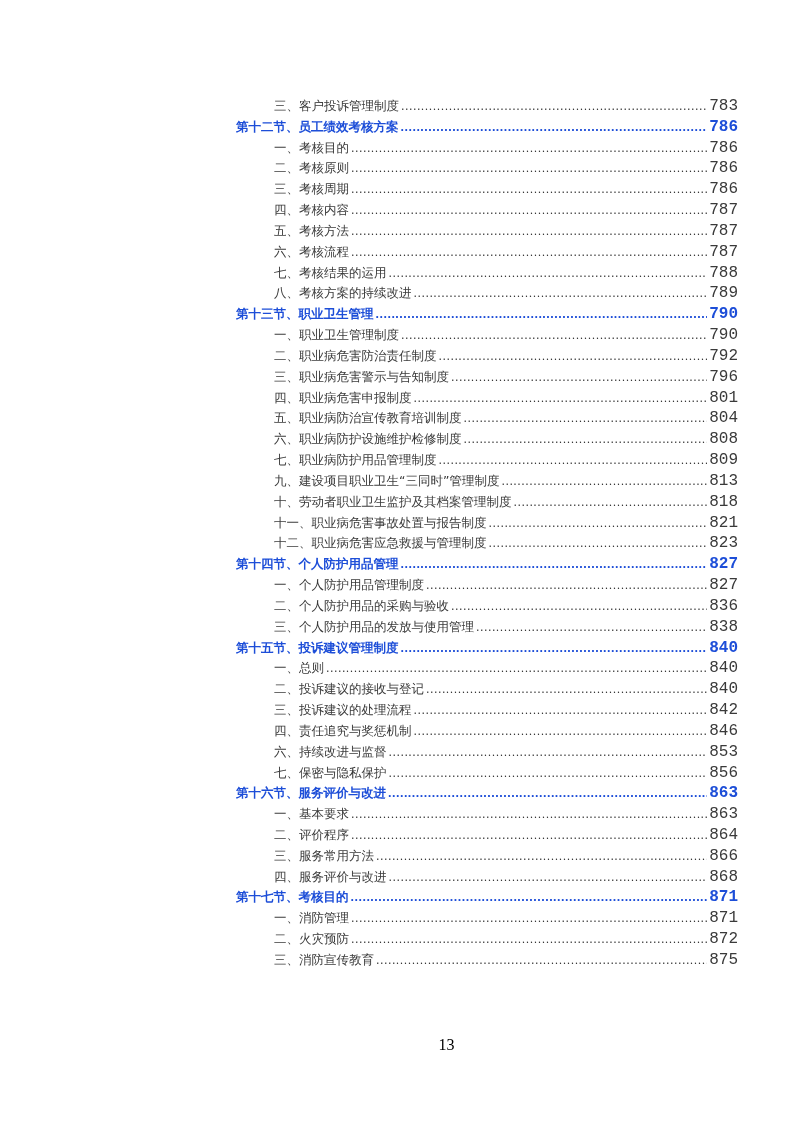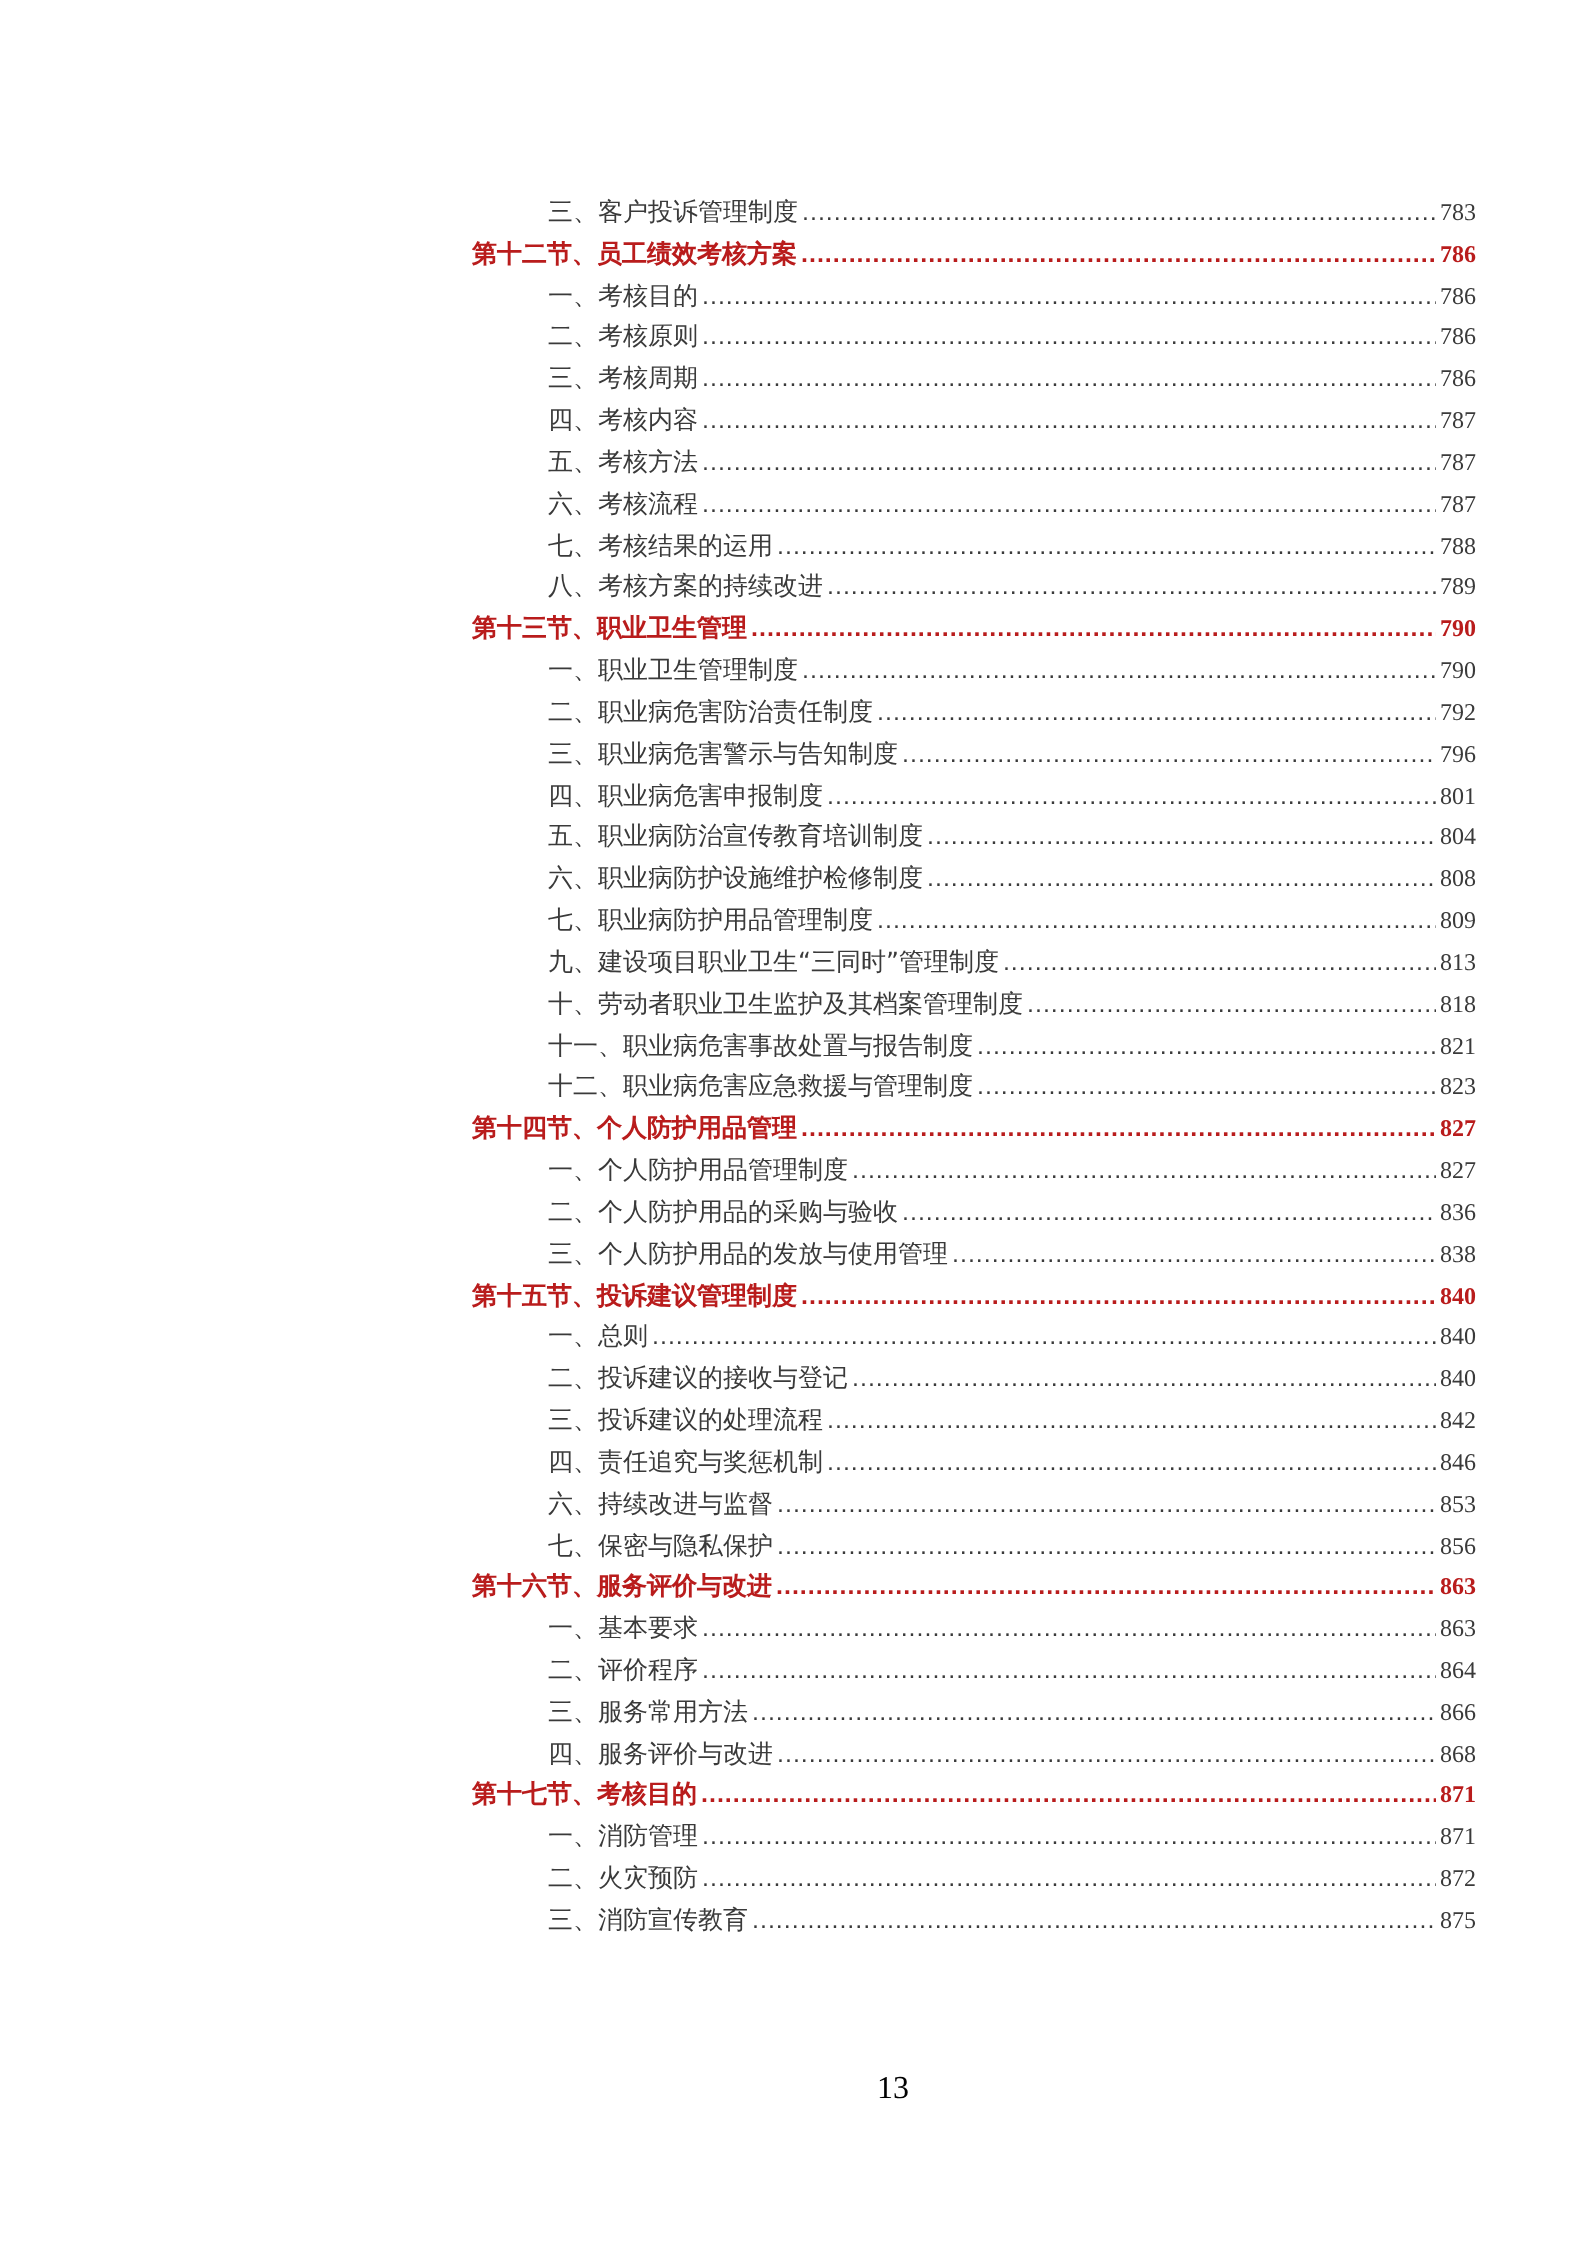--- a/index.html
+++ b/index.html
@@ -5,30 +5,30 @@
   html, body { margin: 0; padding: 0; background: #ffffff; }
   body { width: 793px; height: 1122px; position: relative; overflow: hidden; }
   .page { position: absolute; left: 0; top: 0; width: 793px; height: 1122px; background: #fff; }
   .toc { position: absolute; left: 236px; top: 96px; width: 502px; }
   .row {
     display: flex; align-items: baseline; height: 20.84px; line-height: 20.84px;
     font-family: "DejaVu Sans", sans-serif; font-size: 12.5px; color: #333;
     white-space: nowrap; overflow: hidden;
   }
   .row.sub { padding-left: 38px; color: #3a3a3a; justify-content: center; }
-  .row.head { font-weight: bold; color: #b91c1c; }
+  .row.head { font-weight: bold; color: #1d4ed8; }
   .row .label { flex: 0 0 auto; }
   .row .leader {
     flex: 1 1 auto; overflow: hidden; margin: 0 2px;
     font-family: "Liberation Sans", sans-serif; letter-spacing: 0.5px;
   }
   .row .leader::after {
     content: "................................................................................................................................................................................................................";
   }
-  .row .page-num { flex: 0 0 auto; font-family: Liberation Serif, serif; font-size: 12px; }
+  .row .page-num { flex: 0 0 auto; font-family: Liberation Mono, monospace; font-size: 16px; }
   .row.head .page-num { font-weight: bold; }
   .footer-num {
     position: absolute; left: 0; width: 893px; top: 1036px; text-align: center;
     font-family: "Liberation Serif", serif; font-size: 16px; color: #000;
   }
 </style>
 </head>
 <body>
 
 <div class="page">

